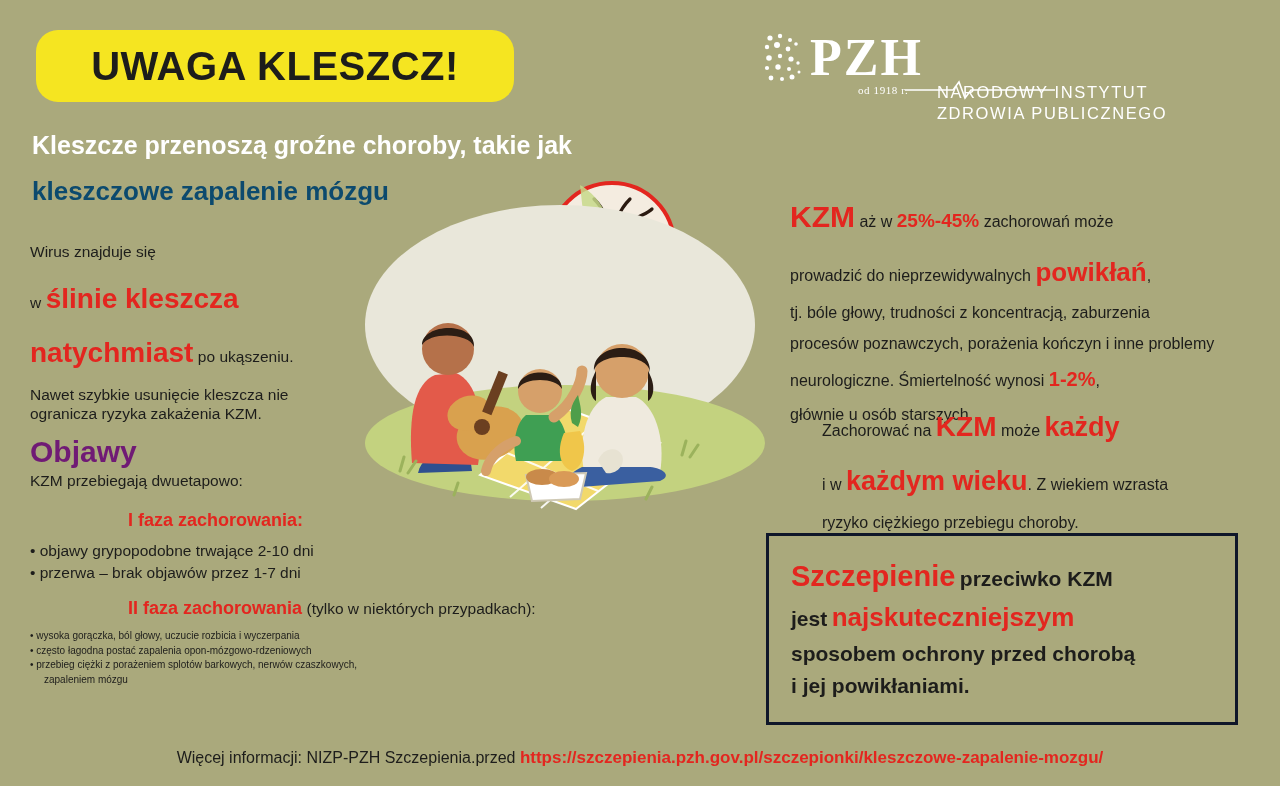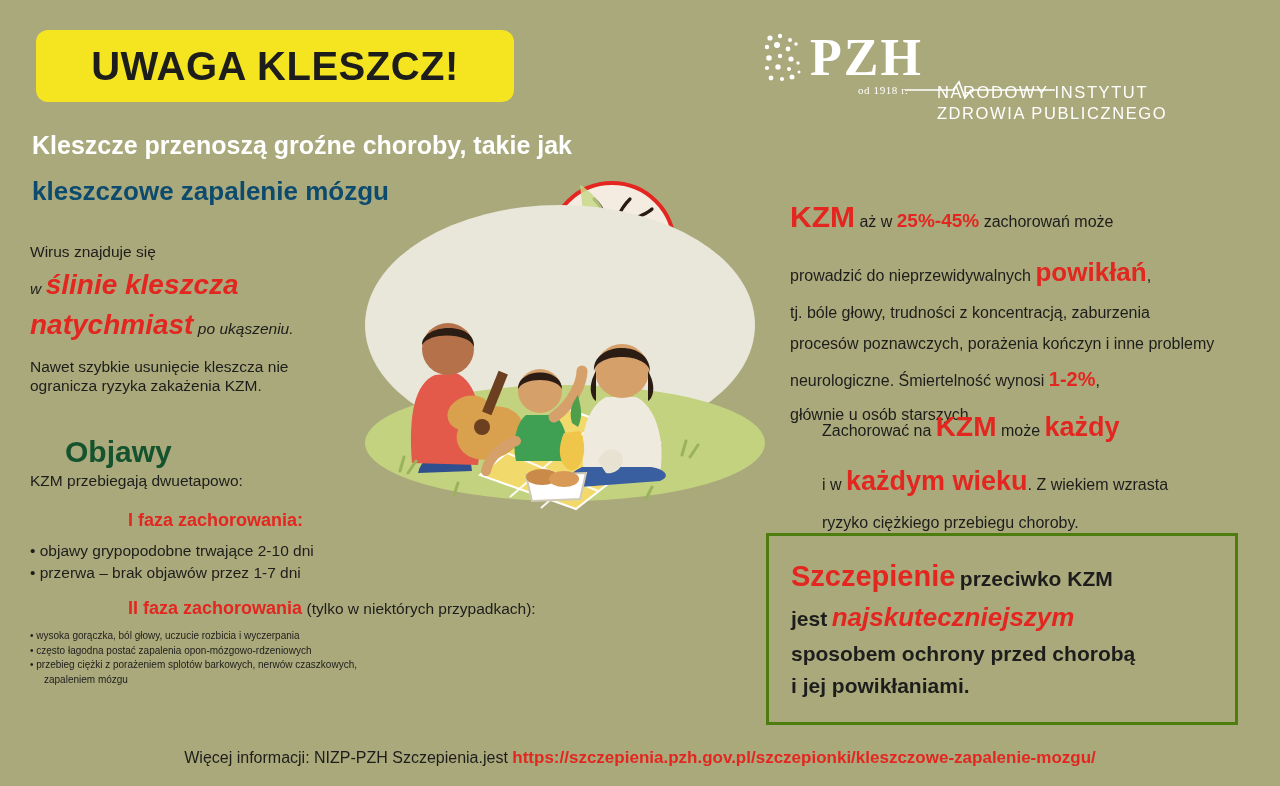--- a/index.html
+++ b/index.html
@@ -14,21 +14,21 @@
     width: 1280px; height: 786px;
     background: #aaa97c;
   }
 
   
   .title-badge {
     position: absolute;
     left: 36px; top: 30px;
     width: 478px; height: 72px;
     background: #f5e521;
-    border-radius: 12px;
+    border-radius: 22px;
     display: flex; align-items: center; justify-content: center;
   }
   .title-badge span {
     font-size: 40px; font-weight: bold; letter-spacing: 0.5px;
     color: #1d1d1b;
   }
 
   .logo {
     position: absolute;
     left: 762px; top: 32px;
@@ -65,25 +65,25 @@
   .lead2 {
     position: absolute; left: 32px; top: 176px;
     font-size: 26px; font-weight: bold; color: #0c4a6e;
   }
 
   .blk-a { position: absolute; left: 30px; top: 243px; width: 300px; color: #1d1d1b; }
   .ln { line-height: 1.22; }
   .s15 { font-size: 15.5px; }
   .red-big { color: #e3261f; font-size: 28px; font-weight: bold; }
   .b15 { font-size: 15.5px; }
-  .tight { margin-top: 6px; font-style: italic; }
+  .tight { margin-top: 20px; }
 
   .objawy {
     position: absolute; left: 30px; top: 435px;
-    font-size: 30px; font-weight: bold; color: #14532d; margin-left: 35px;
+    font-size: 30px; font-weight: bold; color: #701a75;
   }
   .objawy-sub {
     position: absolute; left: 30px; top: 472px;
     font-size: 15.5px; color: #1d1d1b;
   }
   .faza1 {
     position: absolute; left: 128px; top: 510px;
     font-size: 18px; font-weight: bold; color: #e3261f;
   }
   .list1 {
@@ -115,27 +115,27 @@
   .right2 {
     position: absolute; left: 822px; top: 400px; width: 420px;
     color: #1d1d1b; font-size: 16px; line-height: 1.95;
   }
   .kzm-mid { color: #e3261f; font-size: 28px; font-weight: bold; }
   .kazdy { color: #e3261f; font-size: 27px; font-weight: bold; }
 
   .callout {
     position: absolute; left: 766px; top: 533px;
     width: 472px; height: 192px;
-    border: 3px solid #4d7c0f;
+    border: 3px solid #0f172a;
     padding: 18px 20px 0 22px;
   }
   .callout div { line-height: 1.52; color: #1d1d1b; }
   .sz { color: #e3261f; font-size: 29px; font-weight: bold; }
   .c20 { font-size: 21px; font-weight: bold; }
-  .naj { color: #e3261f; font-size: 26px; font-weight: bold; font-style: italic; }
+  .naj { color: #e3261f; font-size: 26px; font-weight: bold; }
 
   
   .footer {
     position: absolute; left: 0; top: 748px; width: 1280px;
     text-align: center; color: #1d1d1b; font-size: 16px;
   }
   .footer .url { color: #e3261f; font-weight: bold; font-size: 17px; }
 
   
   .art { position: absolute; left: 330px; top: 175px; width: 460px; height: 350px; }
@@ -328,17 +328,17 @@
     </div>
     <div>
       <span class="c20">jest</span>
       <span class="naj">najskuteczniejszym</span>
     </div>
     <div class="c20">sposobem ochrony przed chorobą</div>
     <div class="c20">i jej powikłaniami.</div>
   </div>
 
   <div class="footer">
-    <span>Więcej informacji: NIZP-PZH Szczepienia.jest</span>
+    <span>Więcej informacji: NIZP-PZH Szczepienia.przed</span>
     <span class="url">https://szczepienia.pzh.gov.pl/szczepionki/kleszczowe-zapalenie-mozgu/</span>
   </div>
 
 </div>
 
 </body></html>

